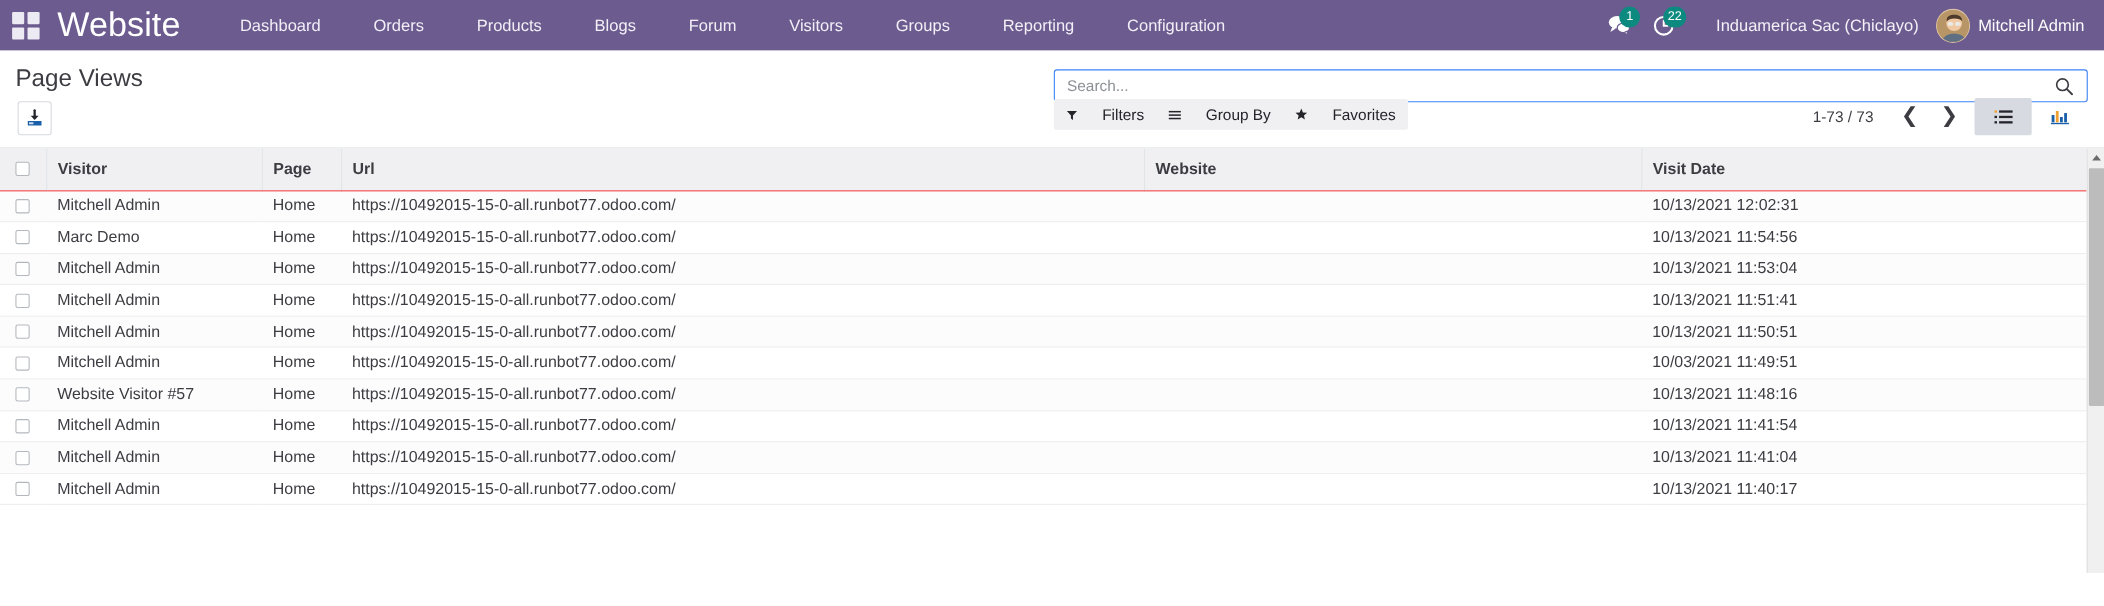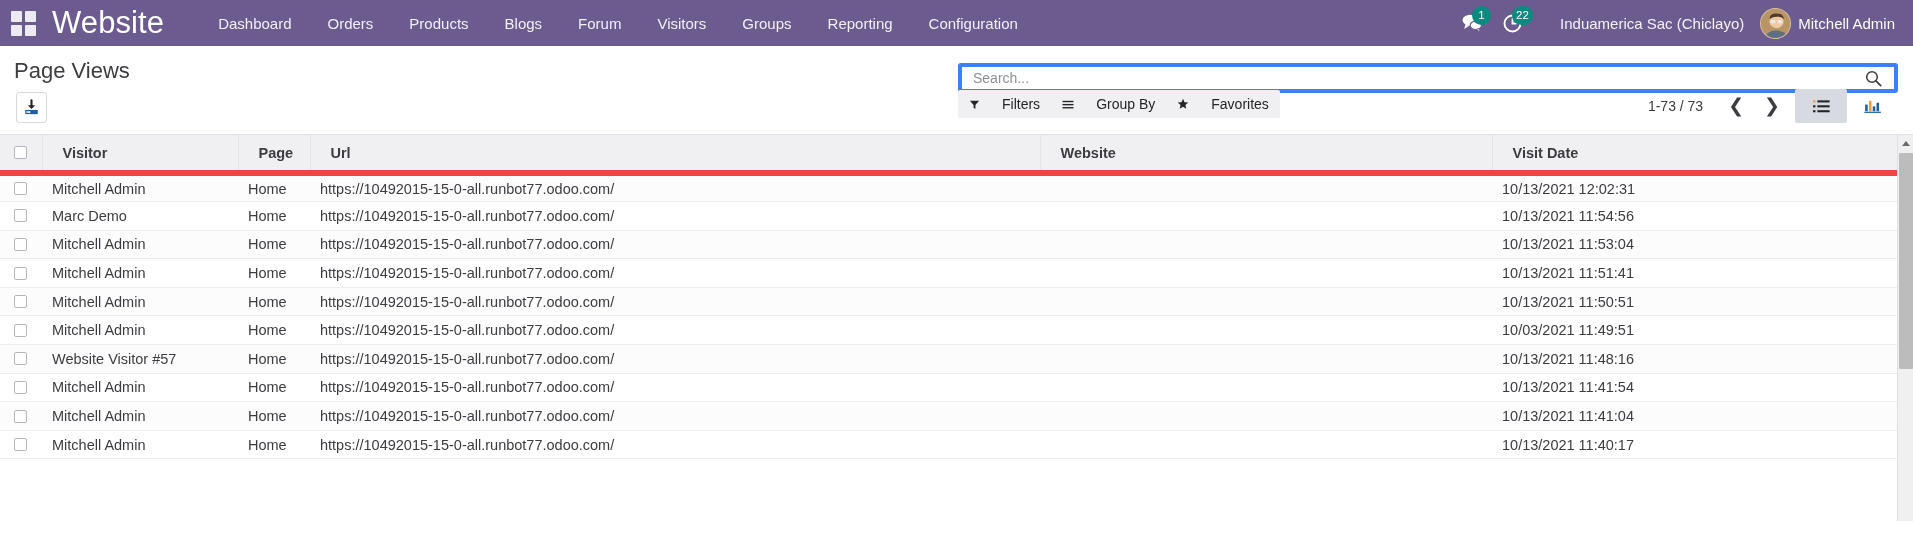--- a/index.html
+++ b/index.html
@@ -35,21 +35,21 @@
   .brand {
     font-size: 31px;
     color: #ffffff;
     margin-left: 14px;
     margin-right: 38px;
     font-weight: 400;
     letter-spacing: .1px;
     white-space: nowrap;
     cursor: pointer;
   }
-  .menu { display: flex; align-items: flex-end; gap: 4px; }
+  .menu { display: flex; align-items: flex-end; gap: 16px; }
   .menu-item {
     font-size: 15px;
     color: #f2eff7;
     padding: 13px 16px;
     white-space: nowrap;
     cursor: pointer;
     line-height: 1;
   }
 
   .nav-right {
@@ -113,21 +113,21 @@
     font-size: 22px;
     color: #3c3c42;
     padding: 12px 0 0 14px;
     font-weight: 400;
     white-space: nowrap;
   }
   .searchview {
     position: absolute;
     left: 958px; top: 17px;
     width: 940px; height: 30px;
-    border: 4px solid #3b82f6;
+    border: 1px solid #3b82f6;
     border-radius: 3px;
     display: flex; align-items: center;
     background: #fff;
     padding: 0 10px 0 11px;
     cursor: text;
   }
   .searchview input {
     border: 0; outline: 0;
     flex: 1;
     font-size: 14px;
@@ -201,27 +201,27 @@
 
   
   .table-wrap {
     position: relative;
     height: 386px;
     overflow: hidden;
   }
   table { width: 1897px; border-collapse: collapse; table-layout: fixed; }
   thead th {
     background: #f0f0f2;
-    border-bottom: 6px solid #ef4444;
+    border-bottom: 1px solid #ef4444;
     border-right: 1px solid #e2e4e8;
     text-align: left;
     font-size: 14.5px;
     color: #3c3c42;
     font-weight: 700;
-    padding: 9px 0 9px 20px;
+    padding: 9px 0 9px 10px;
     height: 38px;
     white-space: nowrap;
     margin-top: 23px;
   }
   thead th.c-check { width: 42px; padding-left: 14px; border-right: 1px solid #e2e4e8; }
   thead th.c-visitor { width: 196px; }
   thead th.c-page  { width: 72px; }
   thead th.c-url   { width: 730px; }
   thead th.c-product { width: 452px; }
   thead th.c-date  { width: 405px; border-right: 0; }

